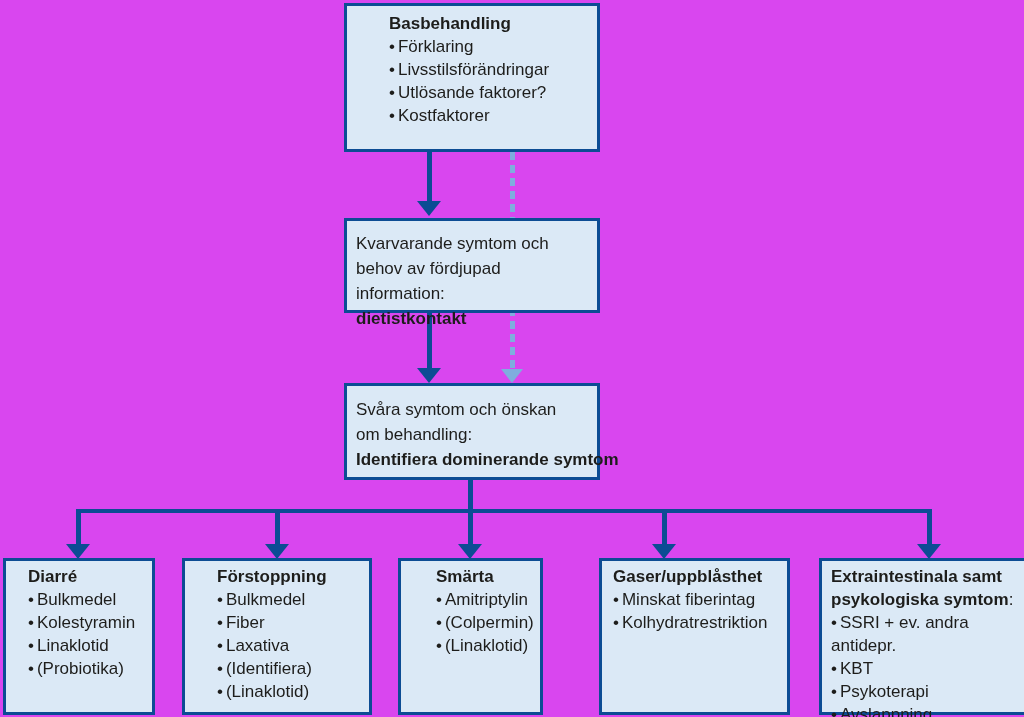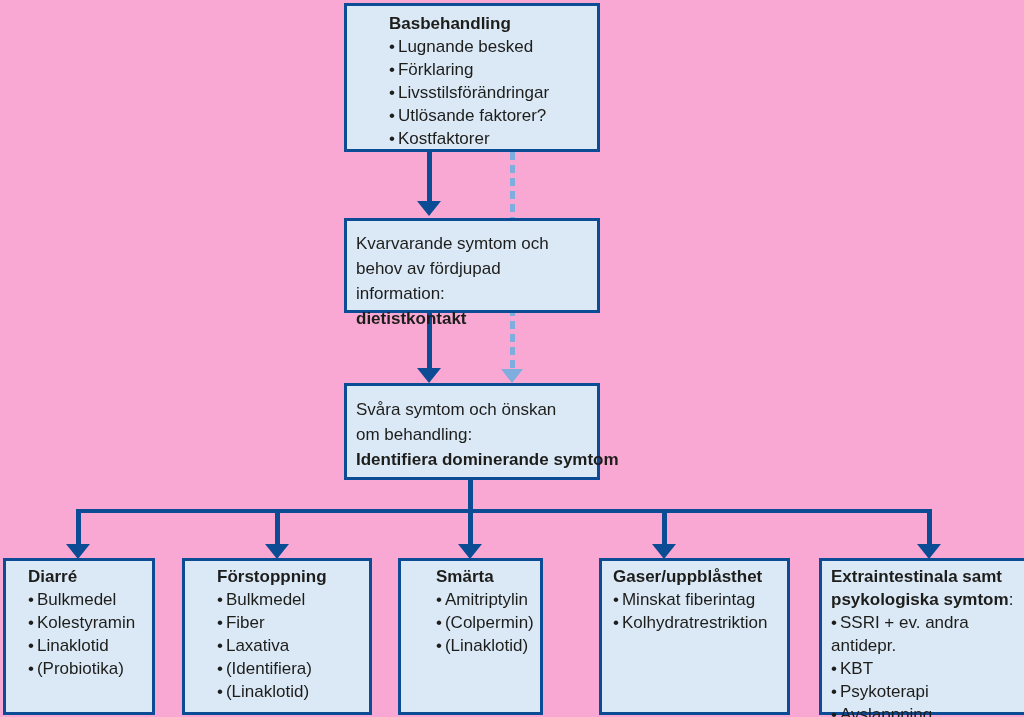--- a/index.html
+++ b/index.html
@@ -6,21 +6,21 @@
     --node_border:#0c4c94;
     --node_fill:#dbe9f6;
     --connector:#0c4c94;
     --dashed_connector:#7fadde;
     --text:#1d1d1b;
   }
   html,body{margin:0;padding:0;background:#ffffff;}
   .canvas{
     position:relative;
     width:1024px;height:717px;
-    background:#f9a8d4;
+    background:#d946ef;
     font-family:"Liberation Sans","DejaVu Sans",sans-serif;
     color:var(--text,#1d1d1b);
     overflow:hidden;
   }
   
   .node{
     position:absolute;
     box-sizing:border-box;
     background:var(--node_fill,#dbe9f6);
     border:3px solid var(--node_border,#0c4c94);
@@ -102,21 +102,20 @@
   <div class="vstem t-s5"></div>
   <div class="vhead t-h1"></div>
   <div class="vhead t-h2"></div>
   <div class="vhead t-h3"></div>
   <div class="vhead t-h4"></div>
   <div class="vhead t-h5"></div>
 
   <div class="node box-base">
     <div class="node-title">Basbehandling</div>
     <div>
-        <div class="bullet-item"><span class="bullet">•</span><span>Lugnande besked</span></div>
         <div class="bullet-item"><span class="bullet">•</span><span>Förklaring</span></div>
         <div class="bullet-item"><span class="bullet">•</span><span>Livsstilsförändringar</span></div>
         <div class="bullet-item"><span class="bullet">•</span><span>Utlösande faktorer?</span></div>
         <div class="bullet-item"><span class="bullet">•</span><span>Kostfaktorer</span></div>
       </div>
   </div>
 
   <div class="node box-dietist">
     <span class="line">Kvarvarande symtom och</span>
     <span class="line">behov av fördjupad information:</span>

